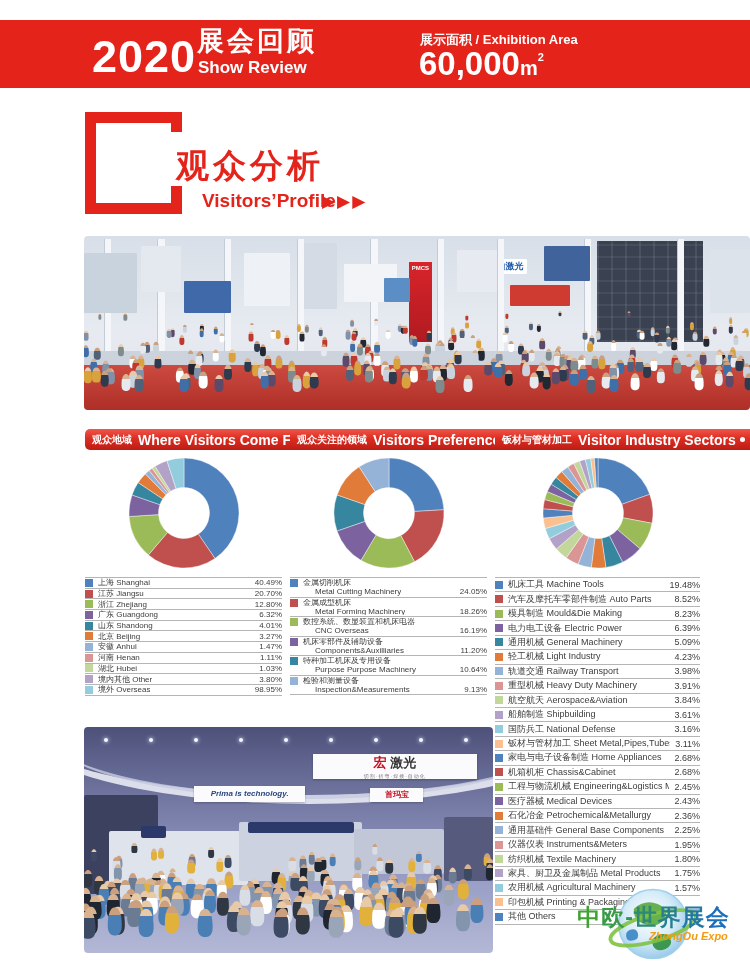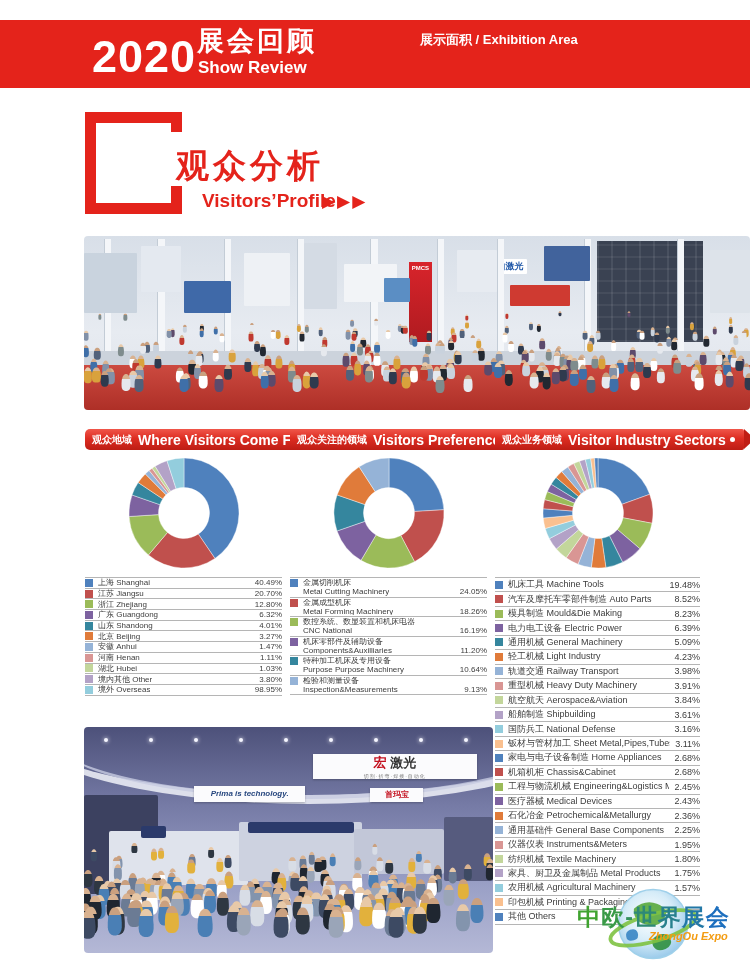--- a/index.html
+++ b/index.html
@@ -63,38 +63,39 @@
   .legend{position:absolute; left:0; top:148px; width:100%; border-top:1px solid #b5b5b5; color:#3c3c3c;}
   .lrow{display:flex; align-items:center; gap:5px; border-bottom:1px solid #b5b5b5;}
   .compact .lrow{height:10.7px; font-size:8px;}
   .roomy  .lrow{height:14.45px; font-size:9px;}
   .sw{flex:none; width:8px; height:8px;}
   .lbl{white-space:nowrap; overflow:hidden;}
   .pct{margin-left:auto; white-space:nowrap;}
   .lentry{border-bottom:1px solid #b5b5b5; padding:1px 0;}
   .lentry .l1{display:flex; align-items:center; gap:5px; font-size:8px; line-height:7.5px;}
   .lentry .l2{display:flex; align-items:center; font-size:8px; line-height:7.5px; margin-top:1px;}
-  .lentry .l2 .en{margin-left:13px;}
+  .lentry .l2 .en{margin-left:25px;}
 
   
   .watermark{position:absolute; left:557px; top:876px; width:193px; height:96px; z-index:60;}
   .wm-globe{position:absolute; left:50px; top:0; width:96px; height:96px;}
   .wm-cn{position:absolute; left:0; top:26px; width:193px; text-align:center; font-size:23px; font-weight:bold; letter-spacing:1px; white-space:nowrap;}
   .wm-en{position:absolute; left:92px; top:54px; font-size:11px; font-weight:bold; font-style:italic; color:#f39c12;}
 </style>
 </head>
 <body>
 
 <div class="page">
 
   <div class="topbar">
     <div class="year">2020</div>
     <div class="title-cn">展会回顾</div>
     <div class="title-en">Show Review</div>
     <div class="area-label">展示面积 / Exhibition Area</div>
+    <div class="area-value"><span>60,000</span><span class="unit">m</span><sup>2</sup></div>
   </div>
 
   <div class="logo-square"></div>
   <div class="logo-notch"></div>
   <div class="sec-cn">观众分析</div>
   <div class="sec-en">Visitors’Profile</div>
   <div class="sec-arrows">▶▶▶</div>
 
   <div class="photo photo-top" id="photoTop">
     <div class="pt-floor2"></div>
@@ -487,21 +488,21 @@
             <span class="en lbl">Metal Forming Machinery</span>
             <span class="pct">18.26%</span>
           </div>
         </div>
         <div class="lentry">
           <div class="l1">
             <span class="sw" style="background:#9bbb59"></span>
             <span class="lbl">数控系统、数显装置和机床电器</span>
           </div>
           <div class="l2">
-            <span class="en lbl">CNC National</span>
+            <span class="en lbl">CNC Overseas</span>
             <span class="pct">16.19%</span>
           </div>
         </div>
         <div class="lentry">
           <div class="l1">
             <span class="sw" style="background:#7d62a0"></span>
             <span class="lbl">机床零部件及辅助设备</span>
           </div>
           <div class="l2">
             <span class="en lbl">Components&amp;Auxilliaries</span>
@@ -526,21 +527,21 @@
           <div class="l2">
             <span class="en lbl">Inspection&amp;Measurements</span>
             <span class="pct">9.13%</span>
           </div>
         </div>
       </div>
   </div>
 
   <div class="chart-col col-2">
     <div class="ribbon">
-      <span class="rc">观众业务领域</span>
+      <span class="rc">钣材与管材加工</span>
       <span class="re">Visitor Industry Sectors</span>
       <span class="ribbon-dot"></span>
       <span class="ribbon-tip"></span>
     </div>
     <div class="donut-wrap">
         <svg class="donut" width="116" height="116" viewBox="0 0 116 116">
           <path d="M58.00,3.00 A55,55 0 0 1 109.72,39.30 L81.98,49.33 A25.5,25.5 0 0 0 58.00,32.50 Z" fill="#4f81bd" stroke="#ffffff" stroke-width="0.4"></path>
           <path d="M109.72,39.30 A55,55 0 0 1 112.03,68.31 L83.05,62.78 A25.5,25.5 0 0 0 81.98,49.33 Z" fill="#c0504d" stroke="#ffffff" stroke-width="0.4"></path>
           <path d="M112.03,68.31 A55,55 0 0 1 99.87,93.67 L77.41,74.54 A25.5,25.5 0 0 0 83.05,62.78 Z" fill="#9bbb59" stroke="#ffffff" stroke-width="0.4"></path>
           <path d="M99.87,93.67 A55,55 0 0 1 82.60,107.19 L69.41,80.81 A25.5,25.5 0 0 0 77.41,74.54 Z" fill="#7d62a0" stroke="#ffffff" stroke-width="0.4"></path>

